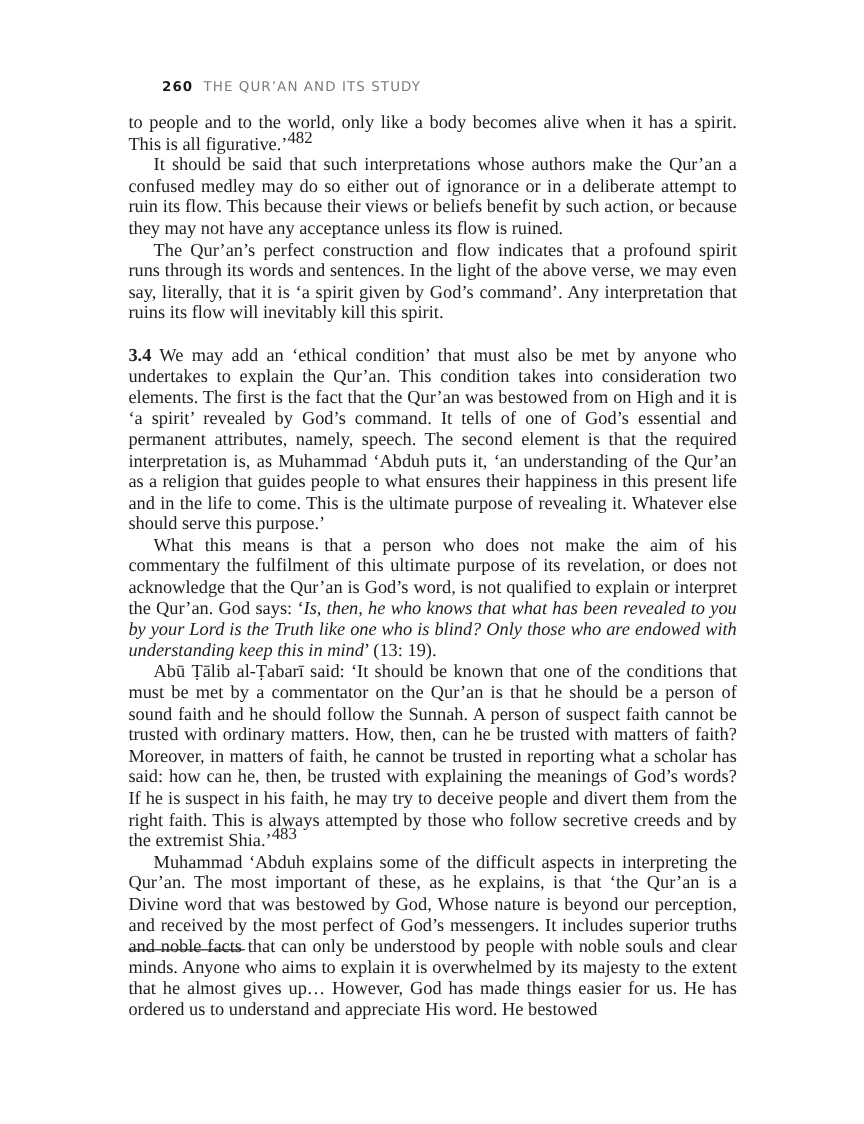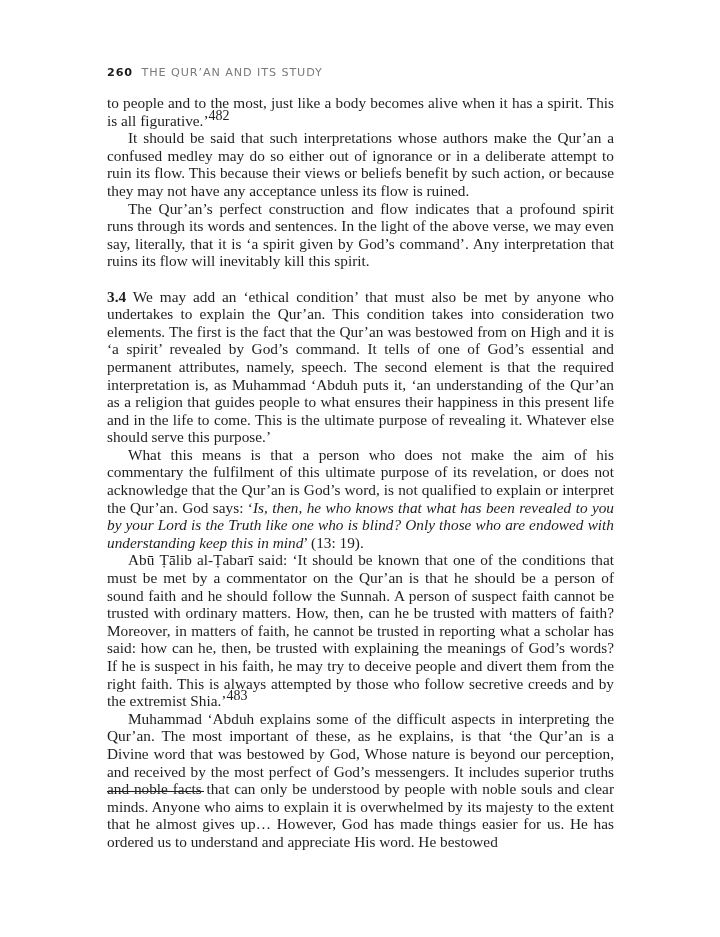--- a/index.html
+++ b/index.html
@@ -26,20 +26,21 @@
       letter-spacing: 0.9px;
       color: #7a7a7a;
       height: 18px;
       line-height: 18px;
       margin-bottom: 12px;
     }
     .running-head .page-num {
       color: #1a1a1a;
       font-weight: bold;
       margin-right: 4px;
+      margin-left: 28px;
     }
     .body-text {
       font-family: "Liberation Serif", serif;
       font-size: 15.3px;
       line-height: 17.6px;
       text-align: justify;
       color: #1e1e1e;
     }
     .body-text p {
       margin: 0;
@@ -93,21 +94,21 @@
 </head>
 <body>
 
 <div class="page">
   <div class="running-head">
     <span class="page-num">260</span>
     <span>THE QUR’AN AND ITS STUDY</span>
   </div>
 
   <div class="body-text">
-    <p class="no-indent"><span>to people and to the most, just like a body becomes alive when it has a spirit. This is all figurative.’</span><sup class="fn">482</sup></p>
+    <p class="no-indent"><span>to people and to the world, only like a body becomes alive when it has a spirit. This is all figurative.’</span><sup class="fn">482</sup></p>
 
     <p><span>It should be said that such interpretations whose authors make the Qur’an a confused medley may do so either out of ignorance or in a deliberate attempt to ruin its flow. This because their views or beliefs benefit by such action, or because they may not have any acceptance unless its flow is ruined.</span></p>
 
     <p><span>The Qur’an’s perfect construction and flow indicates that a profound spirit runs through its words and sentences. In the light of the above verse, we may even say, literally, that it is ‘a spirit given by God’s command’. Any interpretation that ruins its flow will inevitably kill this spirit.</span></p>
 
     <p class="section-start"><span class="section-num">3.4</span> <span>We may add an ‘ethical condition’ that must also be met by anyone who undertakes to explain the Qur’an. This condition takes into consideration two elements. The first is the fact that the Qur’an was bestowed from on High and it is ‘a spirit’ revealed by God’s command. It tells of one of God’s essential and permanent attributes, namely, speech. The second element is that the required interpretation is, as Muhammad ‘Abduh puts it, ‘an understanding of the Qur’an as a religion that guides people to what ensures their happiness in this present life and in the life to come. This is the ultimate purpose of revealing it. Whatever else should serve this purpose.’</span></p>
 
     <p><span>What this means is that a person who does not make the aim of his commentary the fulfilment of this ultimate purpose of its revelation, or does not acknowledge that the Qur’an is God’s word, is not qualified to explain or interpret the Qur’an. God says: ‘</span><em>Is, then, he who knows that what has been revealed to you by your Lord is the Truth like one who is blind? Only those who are endowed with understanding keep this in mind</em><span>’ (13: 19).</span></p>
 
     <p><span>Abū Ṭālib al-Ṭabarī said: ‘It should be known that one of the conditions that must be met by a commentator on the Qur’an is that he should be a person of sound faith and he should follow the Sunnah. A person of suspect faith cannot be trusted with ordinary matters. How, then, can he be trusted with matters of faith? Moreover, in matters of faith, he cannot be trusted in reporting what a scholar has said: how can he, then, be trusted with explaining the meanings of God’s words? If he is suspect in his faith, he may try to deceive people and divert them from the right faith. This is always attempted by those who follow secretive creeds and by the extremist Shia.’</span><sup class="fn">483</sup></p>

